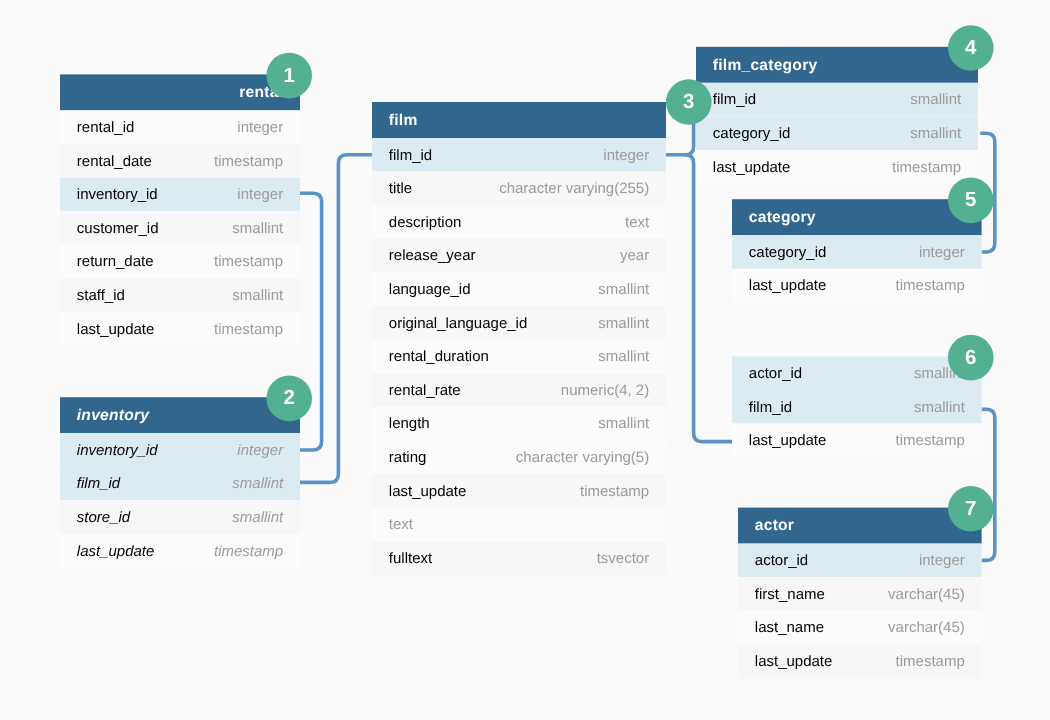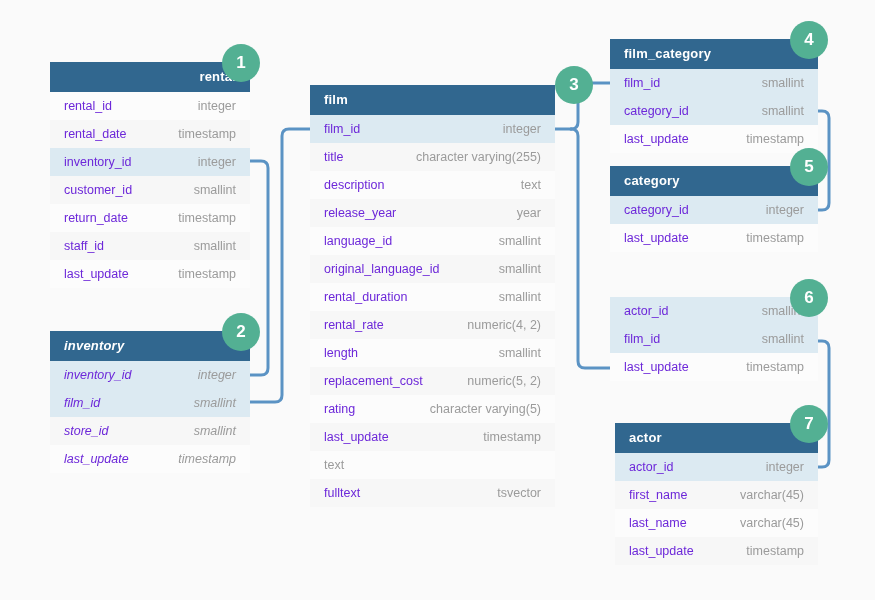--- a/index.html
+++ b/index.html
@@ -55,21 +55,21 @@
     background: #f7f7f7;
     color: #4a4a4a;
   }
   .col-row.alt {
     background: #fcfcfc;
   }
   .col-row.key {
     background: #dceaf2;
   }
   .col-name {
-    color: #6d28d9;
+    color: #000000;
     white-space: nowrap;
   }
   .col-type {
     color: #9b9b9b;
     white-space: nowrap;
   }
   .badge {
     position: absolute;
     width: 38px;
     height: 38px;
@@ -190,43 +190,39 @@
       <span class="col-type">smallint</span>
     </div>
     <div class="col-row">
       <span class="col-name">rental_rate</span>
       <span class="col-type">numeric(4, 2)</span>
     </div>
     <div class="col-row alt">
       <span class="col-name">length</span>
       <span class="col-type">smallint</span>
     </div>
-    <div class="col-row">
-      <span class="col-name">replacement_cost</span>
-      <span class="col-type">numeric(5, 2)</span>
-    </div>
     <div class="col-row alt">
       <span class="col-name">rating</span>
       <span class="col-type">character varying(5)</span>
     </div>
     <div class="col-row">
       <span class="col-name">last_update</span>
       <span class="col-type">timestamp</span>
     </div>
     <div class="col-row alt">
       <span class="col-type">text</span>
     </div>
     <div class="col-row">
       <span class="col-name">fulltext</span>
       <span class="col-type">tsvector</span>
     </div>
   </div>
   <div class="badge" style="left:555px; top:66px;">3</div>
 
-  <div class="table-card" style="left:610px; top:39px; width:208px;">
+  <div class="table-card" style="left:580px; top:39px; width:235px;">
     <div class="table-header">film_category</div>
     <div class="col-row key">
       <span class="col-name">film_id</span>
       <span class="col-type">smallint</span>
     </div>
     <div class="col-row key">
       <span class="col-name">category_id</span>
       <span class="col-type">smallint</span>
     </div>
     <div class="col-row alt">

